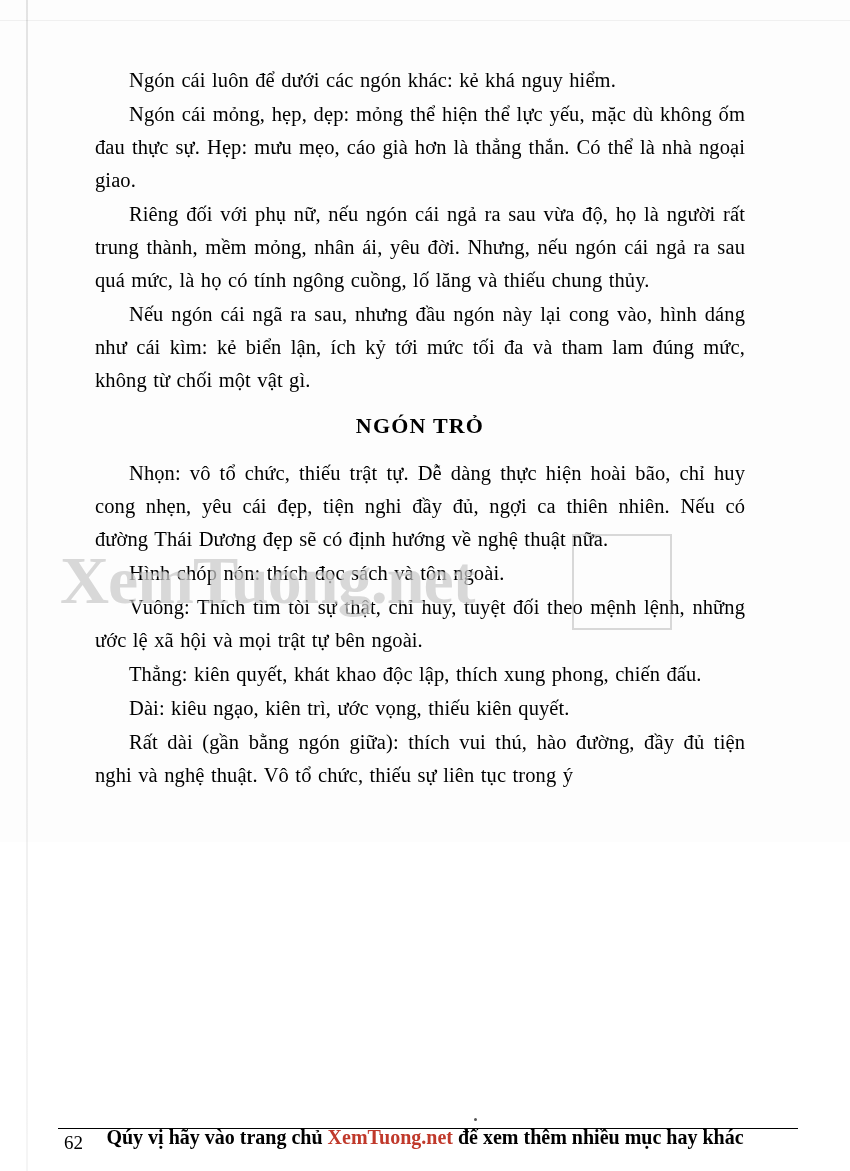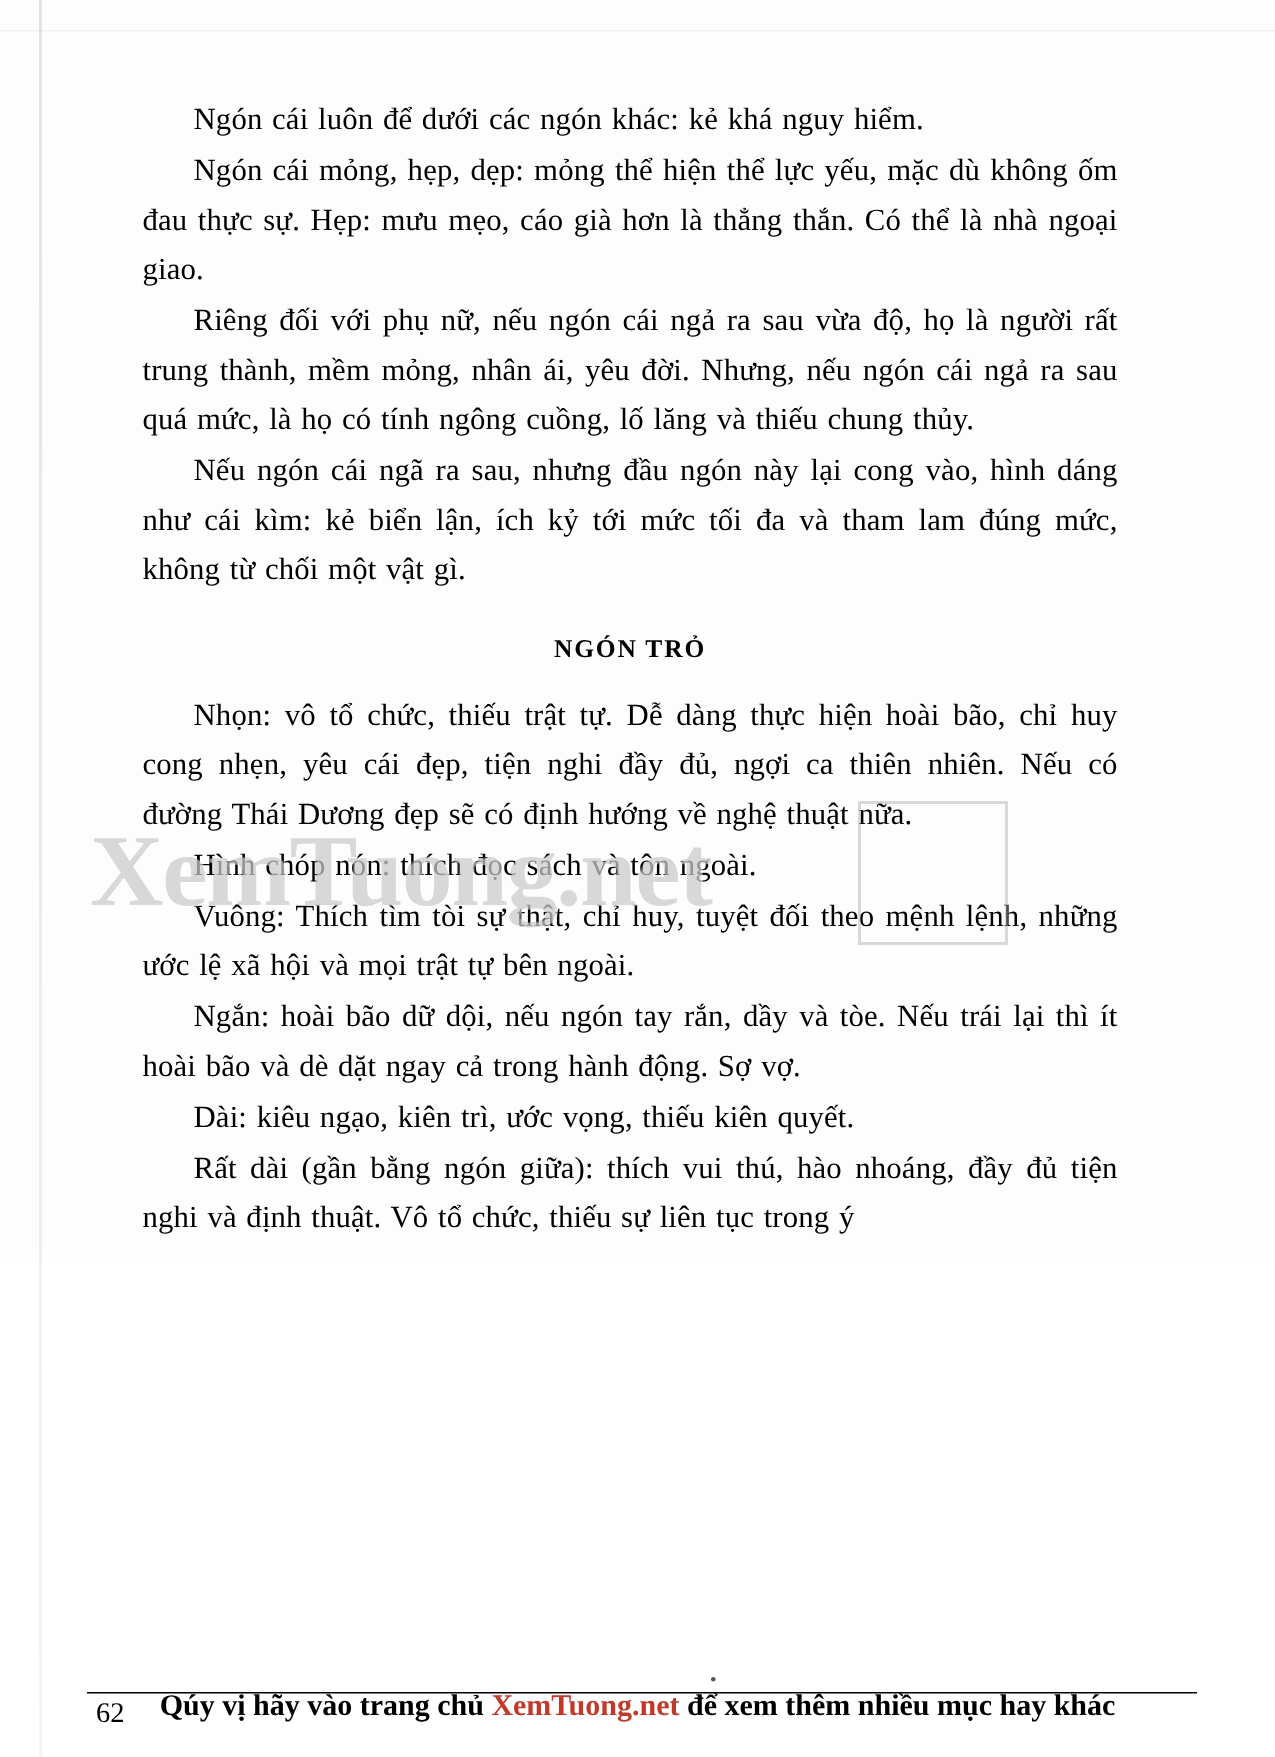--- a/index.html
+++ b/index.html
@@ -51,24 +51,24 @@
     line-height: 33px;
     text-align: justify;
     text-indent: 34px;
     letter-spacing: 0.1px;
     word-spacing: 1.2px;
   }
   p.para.tight {
     margin-bottom: 0;
   }
   h2.section-title {
-    font-size: 17px;
+    font-size: 22px;
     font-weight: bold;
     text-align: center;
-    margin: 26px 0 18px 0;
+    margin: 16px 0 18px 0;
     letter-spacing: 1.2px;
   }
   
   .watermark {
     position: absolute;
     left: 60px;
     top: 520px;
     width: 730px;
     height: 120px;
     pointer-events: none;
@@ -144,23 +144,23 @@
     <p class="para">Ngón cái luôn để dưới các ngón khác: kẻ khá nguy hiểm.</p>
     <p class="para">Ngón cái mỏng, hẹp, dẹp: mỏng thể hiện thể lực yếu, mặc dù không ốm đau thực sự. Hẹp: mưu mẹo, cáo già hơn là thẳng thắn. Có thể là nhà ngoại giao.</p>
     <p class="para">Riêng đối với phụ nữ, nếu ngón cái ngả ra sau vừa độ, họ là người rất trung thành, mềm mỏng, nhân ái, yêu đời. Nhưng, nếu ngón cái ngả ra sau quá mức, là họ có tính ngông cuồng, lố lăng và thiếu chung thủy.</p>
     <p class="para">Nếu ngón cái ngã ra sau, nhưng đầu ngón này lại cong vào, hình dáng như cái kìm: kẻ biển lận, ích kỷ tới mức tối đa và tham lam đúng mức, không từ chối một vật gì.</p>
 
     <h2 class="section-title">NGÓN TRỎ</h2>
 
     <p class="para">Nhọn: vô tổ chức, thiếu trật tự. Dễ dàng thực hiện hoài bão, chỉ huy cong nhẹn, yêu cái đẹp, tiện nghi đầy đủ, ngợi ca thiên nhiên. Nếu có đường Thái Dương đẹp sẽ có định hướng về nghệ thuật nữa.</p>
     <p class="para">Hình chóp nón: thích đọc sách và tôn ngoài.</p>
     <p class="para">Vuông: Thích tìm tòi sự thật, chỉ huy, tuyệt đối theo mệnh lệnh, những ước lệ xã hội và mọi trật tự bên ngoài.</p>
-    <p class="para">Ngắn: hoài bão dữ dội, nếu ngón tay rắn, dầy và tòe. Nếu trái lại thì ít hoài bão và dè dặt ngay cả trong hành động. Sợ vợ.</p>
+    <p class="para">Thẳng: kiên quyết, khát khao độc lập, thích xung phong, chiến đấu.</p>
     <p class="para">Dài: kiêu ngạo, kiên trì, ước vọng, thiếu kiên quyết.</p>
-    <p class="para tight">Rất dài (gần bằng ngón giữa): thích vui thú, hào nhoáng, đầy đủ tiện nghi và định thuật. Vô tổ chức, thiếu sự liên tục trong ý</p>
+    <p class="para tight">Rất dài (gần bằng ngón giữa): thích vui thú, hào đường, đầy đủ tiện nghi và nghệ thuật. Vô tổ chức, thiếu sự liên tục trong ý</p>
 
   </div>
 
   <div class="watermark">
     <div class="watermark-text">XemTuong.net</div>
     <div class="watermark-box"></div>
   </div>
 
   <div class="page-number">62</div>
   <div class="dot-mark"></div>

